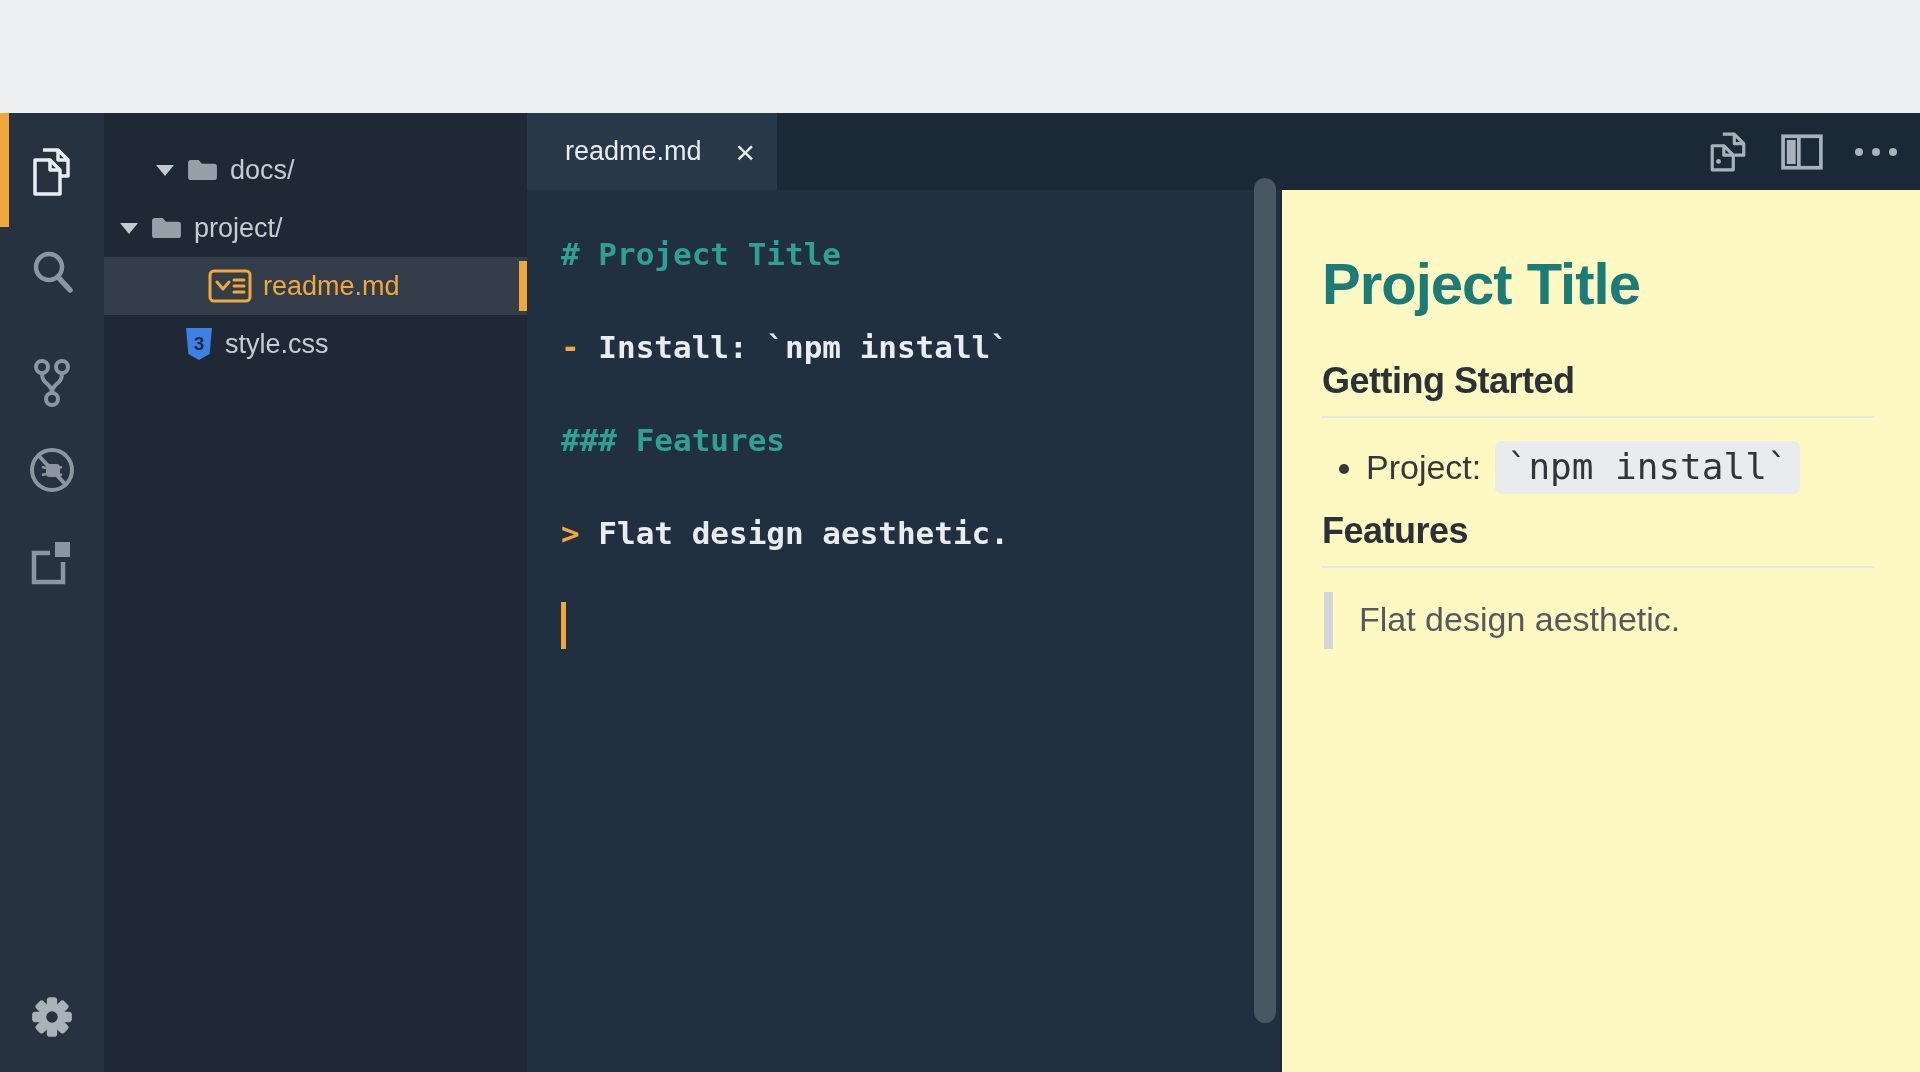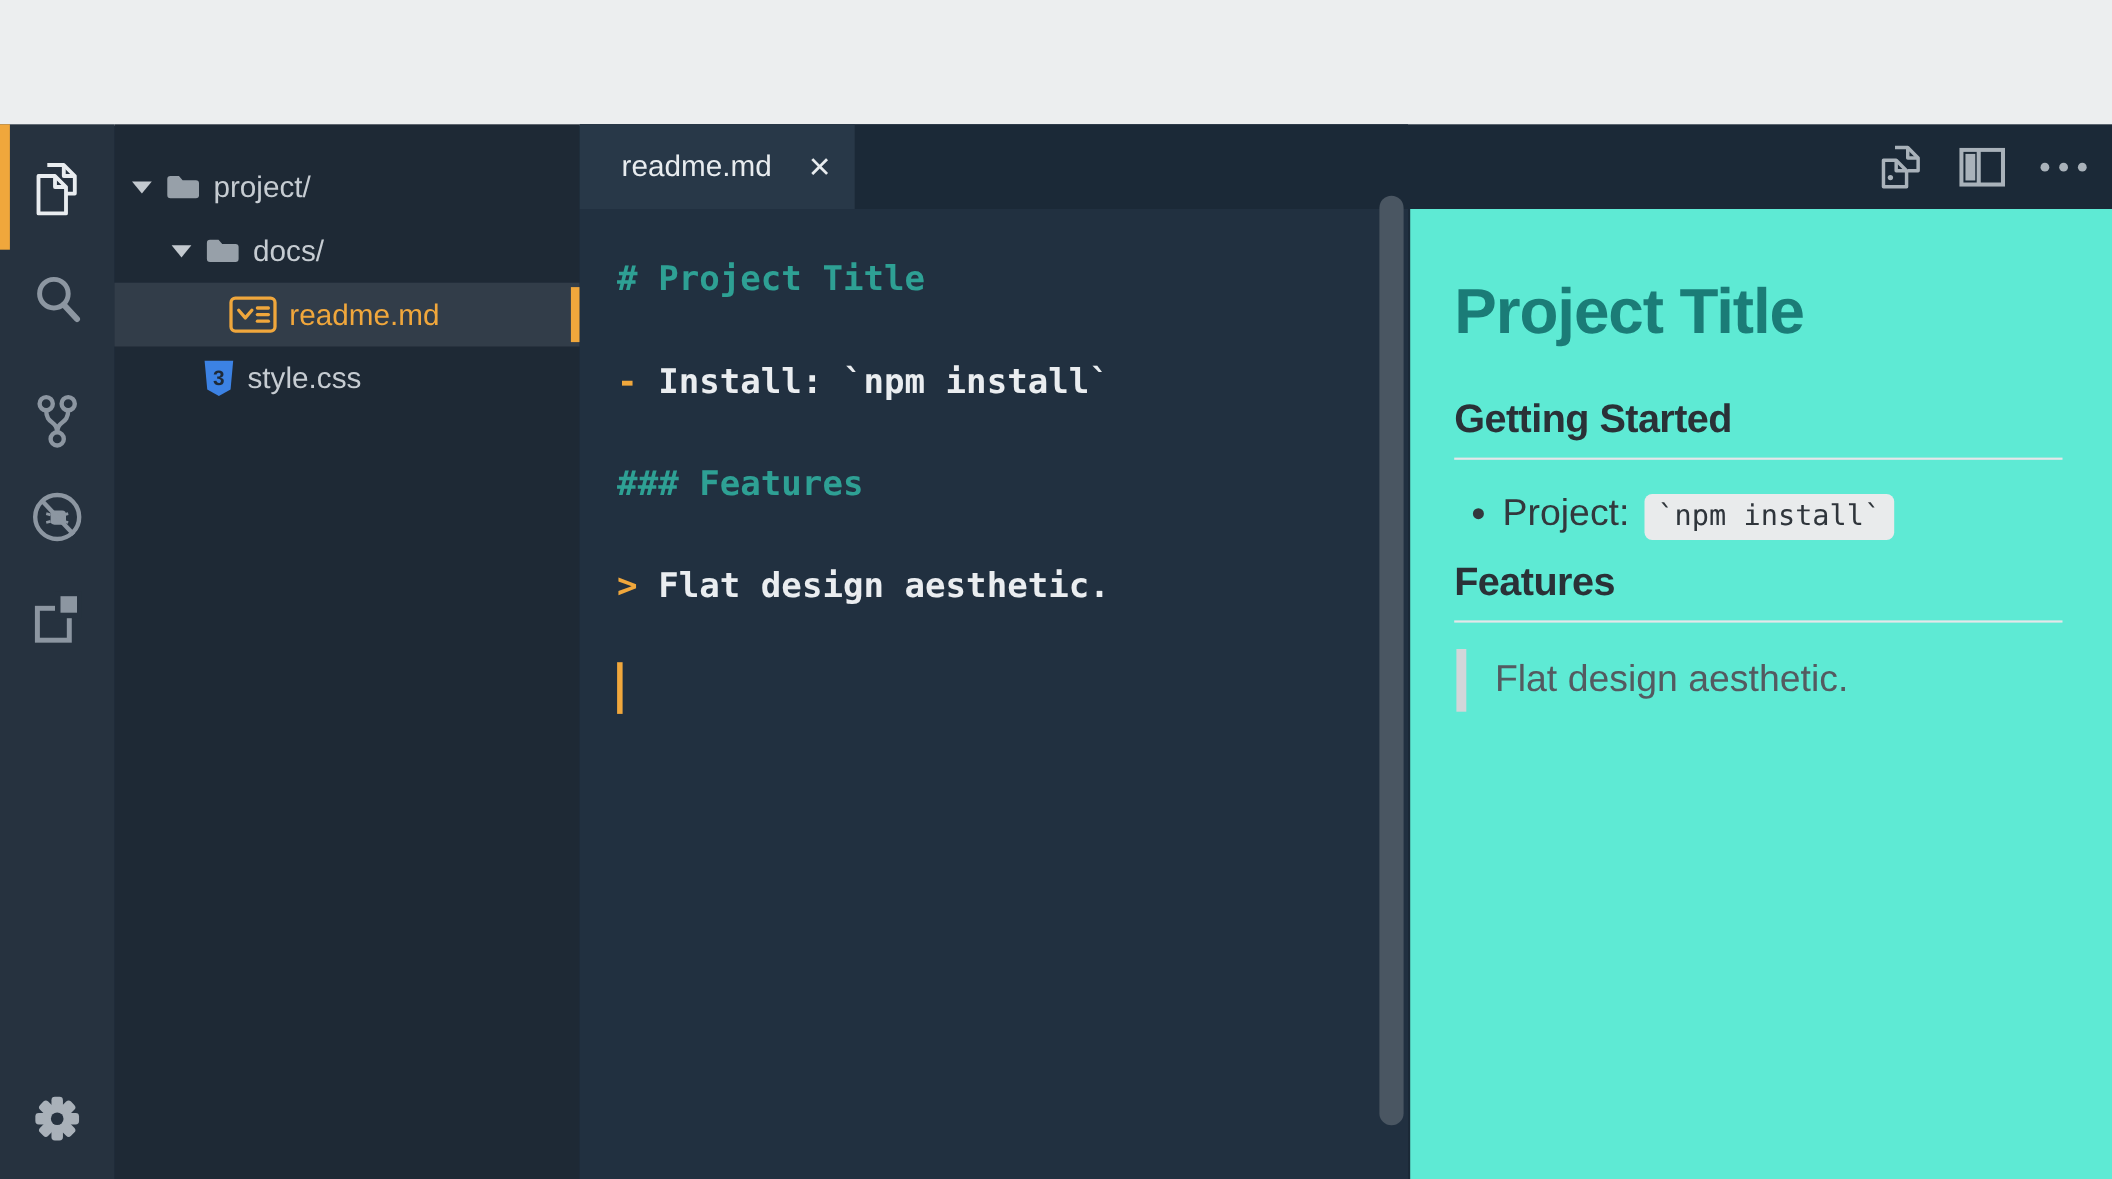--- a/index.html
+++ b/index.html
@@ -40,28 +40,28 @@
   .tok-plain{color:#EAEDF0;}
   .cursor-line{height:93px;display:flex;align-items:center;}
   .caret{width:5px;height:47px;background:#F0A73C;}
   .v-scrollbar{position:absolute;right:4px;top:65px;width:22px;height:845px;background:#4A5662;border-radius:11px;cursor:pointer;}
   
   .previewcol{position:absolute;left:1280px;top:113px;width:640px;height:959px;background:#1B2937;}
   .preview-actions{position:absolute;top:0;right:22px;height:77px;display:flex;align-items:center;gap:30px;}
   .pa-icon{width:44px;height:44px;display:flex;align-items:center;justify-content:center;cursor:pointer;}
   .dots{display:flex;gap:9px;align-items:center;}
   .dots i{width:8px;height:8px;border-radius:50%;background:#A9B2BA;display:block;}
-  .preview-panel{position:absolute;left:2px;top:77px;right:0;bottom:0;background:#5eead4;box-sizing:border-box;padding:42px 45px 16px 40px;color:#33383D;}
+  .preview-panel{position:absolute;left:2px;top:77px;right:0;bottom:0;background:#fef9c3;box-sizing:border-box;padding:42px 45px 16px 40px;color:#33383D;}
   .pv-h1{margin:20px 0 0 0;font-size:58px;line-height:1.1;font-weight:bold;color:#1B7C77;letter-spacing:-1px;}
   .pv-h2{margin:46px 0 0 0;font-size:36px;line-height:1.05;font-weight:bold;color:#2A3137;letter-spacing:-0.5px;}
   .pv-h2.second{margin-top:22px;}
   .pv-rule{border:none;border-top:2px solid #E5E7E9;margin:16px 0 0 0;}
   .pv-list{margin:26px 0 0 0;padding:0 0 0 44px;}
   .pv-list li{font-size:34px;line-height:1.3;color:#33383D;}
-  .pv-code{font-family:"DejaVu Sans Mono", monospace;font-size:26px;background:#E9EBEC;color:#2F353B;border-radius:7px;padding:5px 12px 7px 12px;margin-left:4px;}
+  .pv-code{font-family:"DejaVu Sans Mono", monospace;font-size:36px;background:#E9EBEC;color:#2F353B;border-radius:7px;padding:5px 12px 7px 12px;margin-left:4px;}
   .pv-quote{margin:24px 0 0 2px;border-left:9px solid #D3D6D9;padding:8px 0 10px 26px;font-size:34px;color:#545A60;}
 </style>
 </head>
 <body>
 
 <div class="topbar"></div>
 
 <div class="activitybar">
   <div class="active-indicator"></div>
 
@@ -120,38 +120,38 @@
         <rect x="17" y="3" width="10" height="38" rx="3" transform="rotate(135 22 22)"></rect>
         <circle cx="22" cy="22" r="12.5"></circle>
       </g>
       <circle cx="22" cy="22" r="5.5" fill="#26323F"></circle>
     </svg>
   </div>
 </div>
 
 <div class="sidebar">
 
-  <div class="tree-row row-project">
+  <div class="tree-row row-docs">
     <span class="chev"></span>
     <span class="gap">
       <svg width="33" height="25" viewBox="0 0 34 26">
           <path d="M2 5 a3 3 0 0 1 3-3 h8 l3.5 4 H29 a3 3 0 0 1 3 3 v11 a3 3 0 0 1 -3 3 H5 a3 3 0 0 1 -3-3 Z" fill="#97A0A9"></path>
         </svg>
     </span>
-    <span>project/</span>
-  </div>
-
-  <div class="tree-row row-docs">
+    <span>docs/</span>
+  </div>
+
+  <div class="tree-row row-project">
     <span class="chev"></span>
     <span class="gap">
       <svg width="33" height="25" viewBox="0 0 34 26">
           <path d="M2 5 a3 3 0 0 1 3-3 h8 l3.5 4 H29 a3 3 0 0 1 3 3 v11 a3 3 0 0 1 -3 3 H5 a3 3 0 0 1 -3-3 Z" fill="#97A0A9"></path>
         </svg>
     </span>
-    <span>docs/</span>
+    <span>project/</span>
   </div>
 
   <div class="tree-row row-readme">
     <span class="gap">
       <svg width="44" height="34" viewBox="0 0 44 34" fill="none" stroke="#F0A73C" stroke-width="3" stroke-linecap="round" stroke-linejoin="round">
         <rect x="2" y="2" width="40" height="30" rx="4"></rect>
         <path d="M9 13 L15 20 L21 13"></path>
         <line x1="26" y1="11" x2="36" y2="11"></line>
         <line x1="26" y1="17" x2="36" y2="17"></line>
         <line x1="26" y1="23" x2="36" y2="23"></line>

